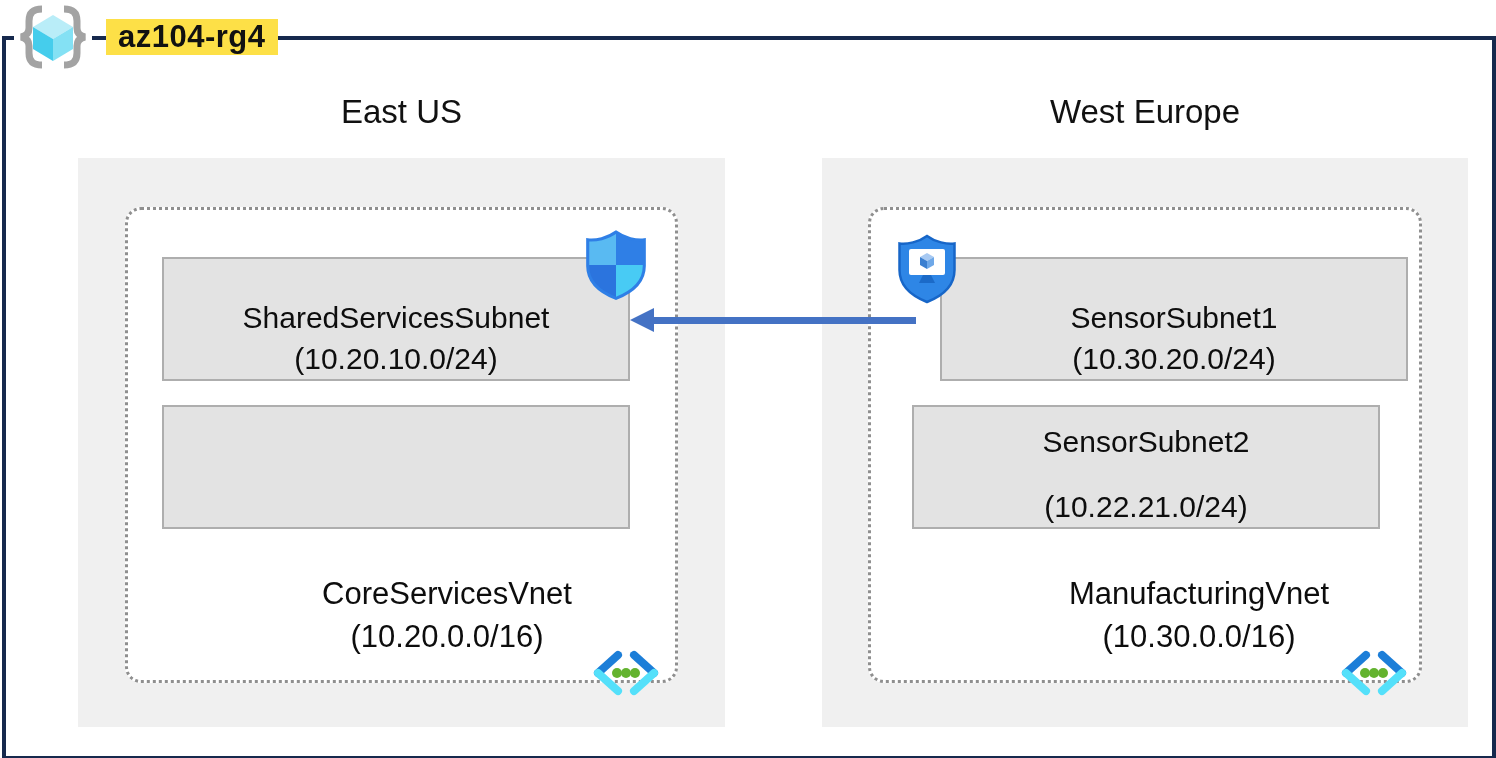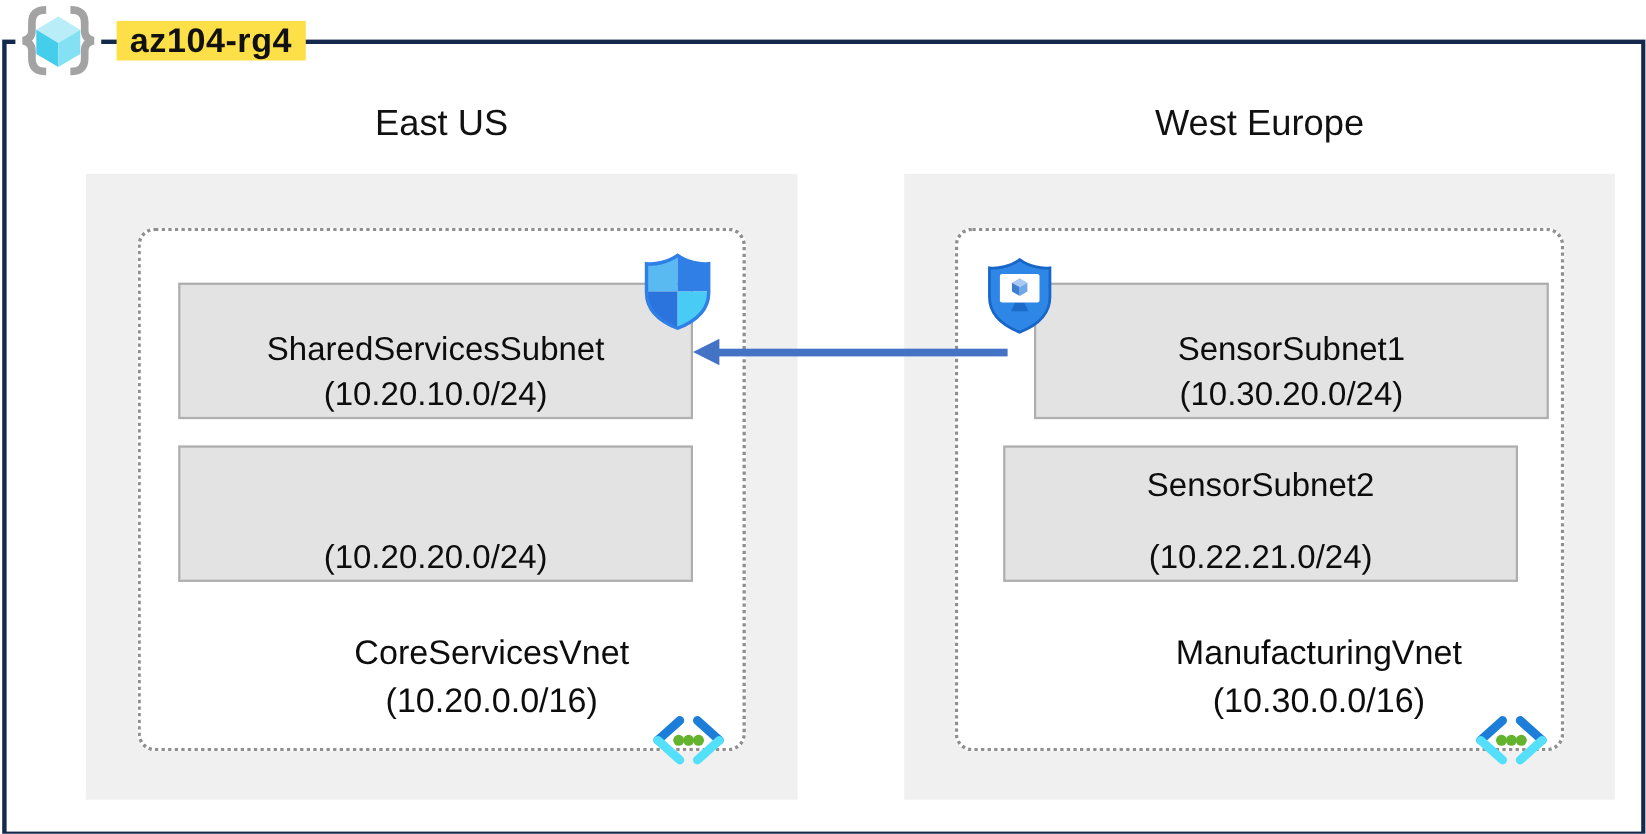--- a/index.html
+++ b/index.html
@@ -97,21 +97,20 @@
 <div class="region-label west">West Europe</div>
 
 <div class="vnet-box east"></div>
 <div class="vnet-box west"></div>
 
 <div class="subnet e1">
   <span>SharedServicesSubnet</span>
   <span>(10.20.10.0/24)</span>
 </div>
 <div class="subnet e2">
-  <span>(10.20.20.0/24)</span>
 </div>
 
 <div class="subnet w1">
   <span>SensorSubnet1</span>
   <span>(10.30.20.0/24)</span>
 </div>
 <div class="subnet w2">
   <span>SensorSubnet2</span>
   <span>(10.22.21.0/24)</span>
 </div>

